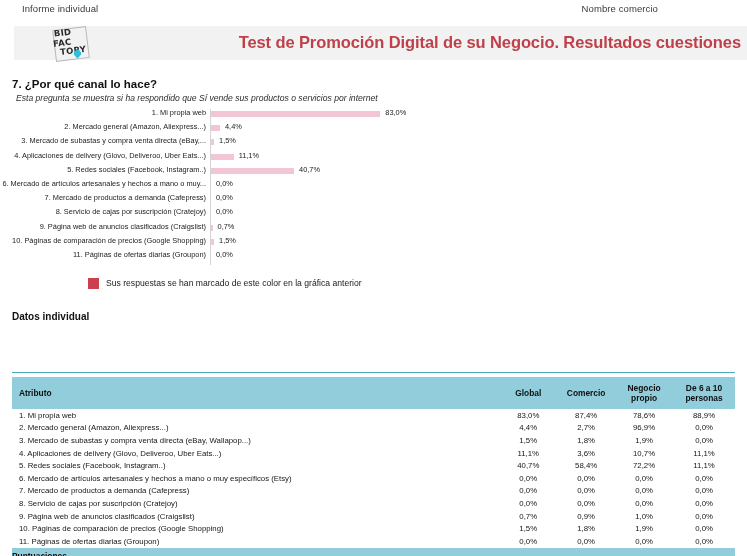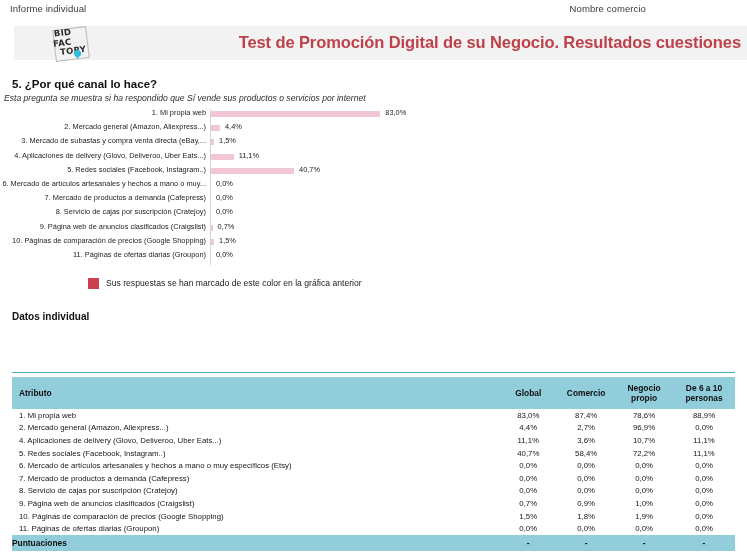--- a/index.html
+++ b/index.html
@@ -12,21 +12,21 @@
     overflow: hidden;
   }
   #page {
     position: relative;
     width: 747px; height: 556px;
     background: #ffffff;
   }
 
   
   .runhead {
-    position: absolute; top: 3px; left: 0; width: 657px;
+    position: absolute; top: 3px; left: 12px; width: 657px;
     height: 16px;
   }
   .runhead-left {
     position: absolute; left: 10px; top: 0;
     font-size: 9.5px; color: #3a3a3a; letter-spacing: .1px;
   }
   .runhead-right {
     position: absolute; right: 11px; top: 0;
     font-size: 9.5px; color: #3a3a3a; letter-spacing: .1px;
   }
@@ -78,21 +78,21 @@
     white-space: nowrap;
     text-align: right;
   }
 
   
   .q-title {
     position: absolute; left: 12px; top: 78px;
     font-size: 11.5px; font-weight: bold; color: #111;
   }
   .q-sub {
-    position: absolute; left: 4px; top: 93px;
+    position: absolute; left: 16px; top: 93px;
     font-size: 8.6px; font-style: italic; color: #2d2d2d;
   }
 
   
   .chart {
     position: absolute; left: 0px; top: 107px;
     width: 430px; height: 160px;
   }
   .chart-axis {
     position: absolute; left: 210px; top: 2px;
@@ -210,21 +210,21 @@
       <div class="logo-txt">
         <div class="logo-l1">BID</div>
         <div class="logo-l2">FAC</div>
         <div class="logo-l3">TORY</div>
       </div>
       <div class="logo-pin"></div>
     </div>
     <div class="banner-title">Test de Promoción Digital de su Negocio. Resultados cuestiones</div>
   </div>
 
-  <div class="q-title">5. ¿Por qué canal lo hace?</div>
+  <div class="q-title">7. ¿Por qué canal lo hace?</div>
   <div class="q-sub">Esta pregunta se muestra si ha respondido  que Sí vende sus productos o servicios por internet</div>
 
   <div class="chart">
     <div class="chart-axis"></div>
     <div id="chart-rows">
         <div class="crow">
           <div class="clabel">1. Mi propia web</div>
           <div class="cbarwrap" style="width: 169.32px;">
             <div class="cbar" style="width: 100%; background: rgb(242, 198, 215);"></div>
           </div>
@@ -327,20 +327,27 @@
           <td class="c-num">88,9%</td>
         </tr>
         <tr class="tbody-row">
           <td class="c-attr">2. Mercado general (Amazon, Aliexpress...)</td>
           <td class="c-num">4,4%</td>
           <td class="c-num">2,7%</td>
           <td class="c-num">96,9%</td>
           <td class="c-num">0,0%</td>
         </tr>
         <tr class="tbody-row">
+          <td class="c-attr">3. Mercado de subastas y compra venta directa (eBay, Wallapop...)</td>
+          <td class="c-num">1,5%</td>
+          <td class="c-num">1,8%</td>
+          <td class="c-num">1,9%</td>
+          <td class="c-num">0,0%</td>
+        </tr>
+        <tr class="tbody-row">
           <td class="c-attr">4. Aplicaciones de delivery (Glovo, Deliveroo, Uber Eats...)</td>
           <td class="c-num">11,1%</td>
           <td class="c-num">3,6%</td>
           <td class="c-num">10,7%</td>
           <td class="c-num">11,1%</td>
         </tr>
         <tr class="tbody-row">
           <td class="c-attr">5. Redes sociales (Facebook, Instagram..)</td>
           <td class="c-num">40,7%</td>
           <td class="c-num">58,4%</td>

